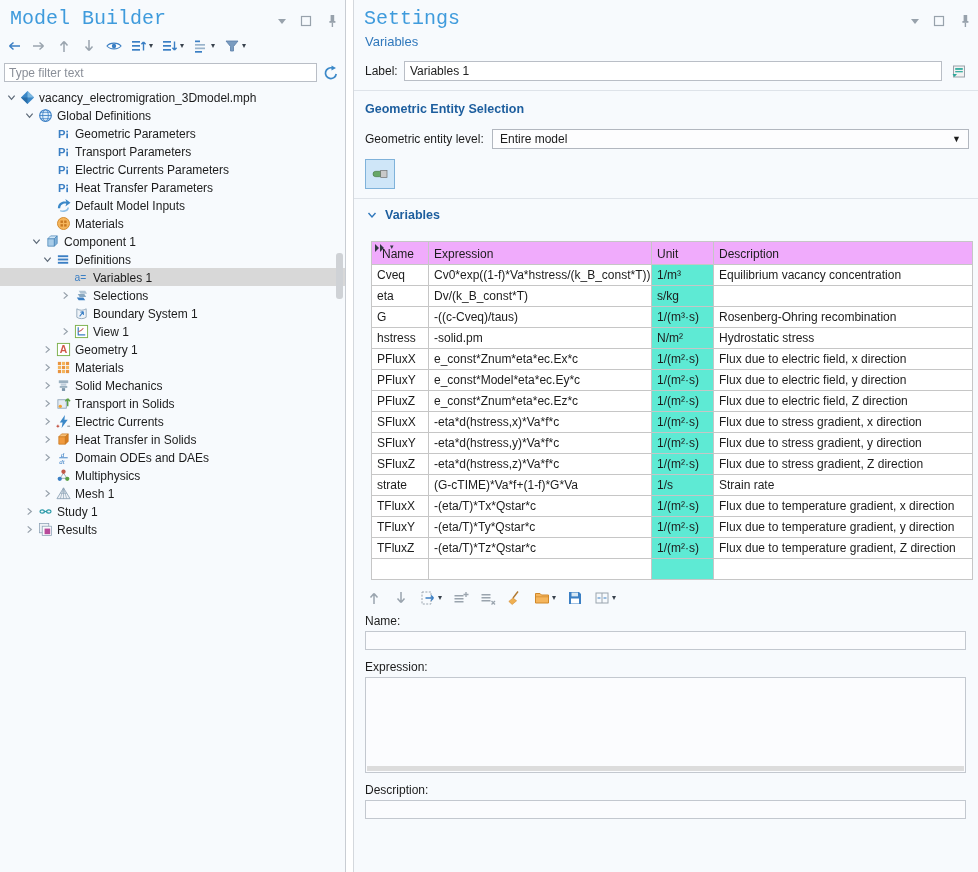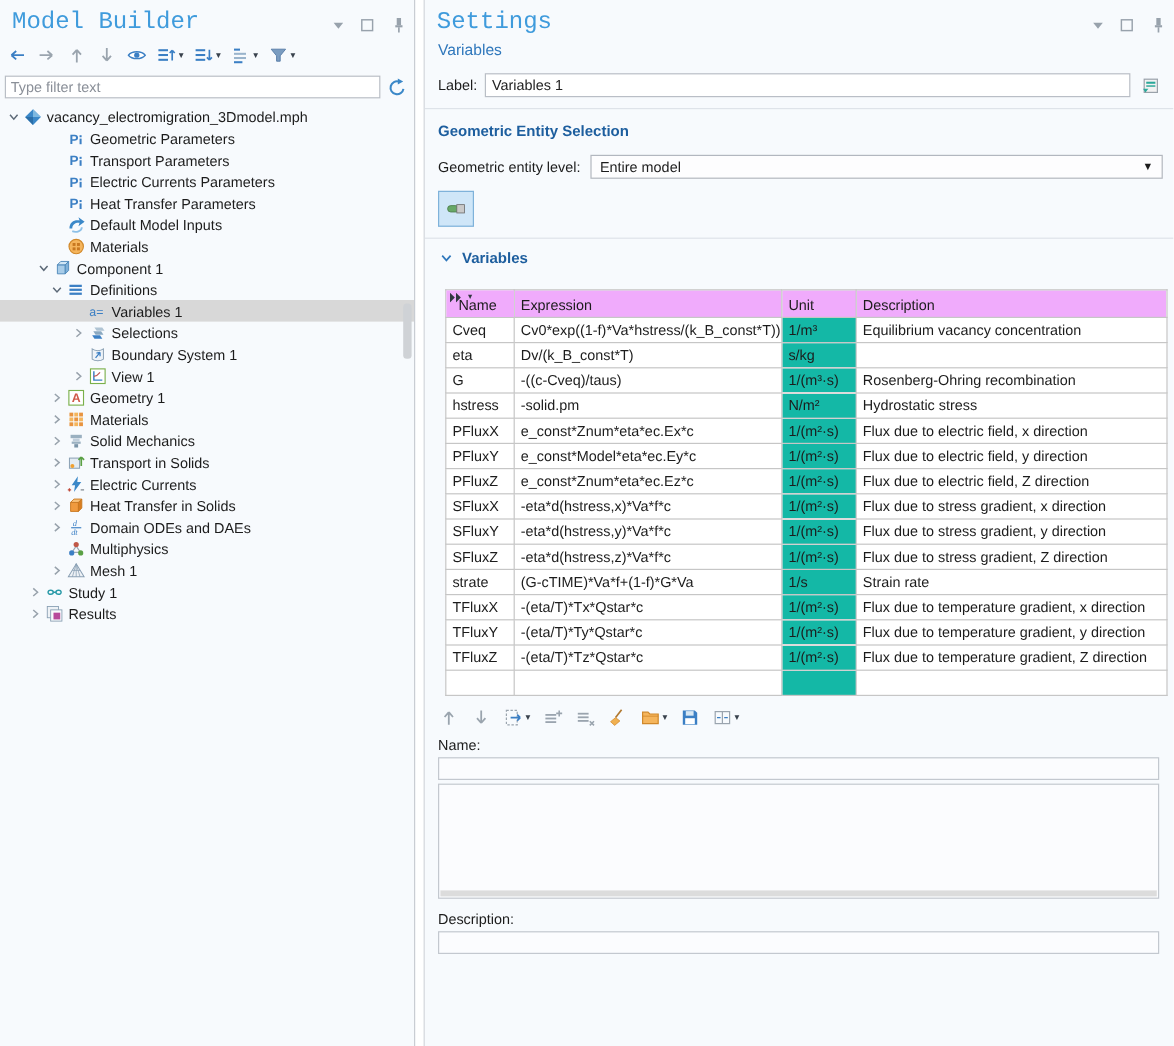--- a/index.html
+++ b/index.html
@@ -78,21 +78,21 @@
   .var-head { display:flex; align-items:center; gap:7px; margin:9px 0 0 11px; }
   .var-head .txt { font-size:12.5px; font-weight:700; color:#1d5e9e; }
 
   .vtable-wrap { margin:19px 0 0 17px; width:601px; }
   table.vtable { border-collapse:collapse; width:601px; table-layout:fixed; background:#ffffff; font-size:12px; border:1px solid #9fa3a8; }
   .vtable th, .vtable td {
     border:1px solid #c6c6c6; padding:0 5px; height:21px;
     text-align:left; font-weight:400; overflow:hidden; white-space:nowrap;
   }
   .vtable thead th { background:#f0abfc; height:23px; vertical-align:bottom; padding-bottom:3px;margin-top:48px; }
-  .vtable td.unit { background:#14b8a6; }
+  .vtable td.unit { background:#5eead4; }
   .name-th { position:relative; }
   .name-th .th-label { padding-left:5px; }
   .th-sort { position:absolute; top:2px; left:3px; line-height:0; }
   .th-sort-caret { position:absolute; top:1px; left:18px; font-size:7px; color:#303840; }
 
   .tbl-toolbar { display:flex; align-items:center; gap:9px; margin:9px 0 0 11px; height:18px; }
   .fld-label { font-size:12px; margin:8px 0 0 11px; }
   .fld-input {
     display:block; width:601px; height:19px; margin:3px 0 0 11px;
     border:1px solid #c3c8cf; background:#fbfcfe;
@@ -236,20 +236,37 @@
             </svg>
           </span>
           <span class="ticon">
             <svg viewBox="0 0 16 16">
               <polygon points="8,1 15,8 8,15 1,8" fill="#3b88c8"></polygon>
               <polygon points="8,1 15,8 8,8" fill="#7db8e0"></polygon>
               <polygon points="1,8 8,8 8,15" fill="#2a6ea8"></polygon>
             </svg>
           </span>
           <span class="tlabel">vacancy_electromigration_3Dmodel.mph</span>
+        </div>
+        <div class="tree-row" style="padding-left: 23px;">
+          <span class="exp">
+            <svg width="9" height="9" viewBox="0 0 10 10">
+              <path d="M1.5 3 L5 7 L8.5 3" fill="none" stroke="#5d6a78" stroke-width="1.4"></path>
+            </svg>
+          </span>
+          <span class="ticon">
+            <svg viewBox="0 0 16 16">
+              <circle cx="8" cy="8" r="6.2" fill="#ddeefb" stroke="#3b7fc4" stroke-width="1.2"></circle>
+              <ellipse cx="8" cy="8" rx="3" ry="6.2" fill="none" stroke="#3b7fc4" stroke-width="0.9"></ellipse>
+              <line x1="1.8" y1="8" x2="14.2" y2="8" stroke="#3b7fc4" stroke-width="0.9"></line>
+              <line x1="2.8" y1="4.6" x2="13.2" y2="4.6" stroke="#3b7fc4" stroke-width="0.8"></line>
+              <line x1="2.8" y1="11.4" x2="13.2" y2="11.4" stroke="#3b7fc4" stroke-width="0.8"></line>
+            </svg>
+          </span>
+          <span class="tlabel">Global Definitions</span>
         </div>
         <div class="tree-row" style="padding-left: 41px;">
           <span class="exp"></span>
           <span class="ticon">
             <svg viewBox="0 0 16 16">
               <text x="2" y="12.5" font-size="12" font-weight="bold" fill="#3b7fc4" font-family="Liberation Sans,sans-serif">P</text>
               <rect x="11" y="5" width="1.8" height="1.8" fill="#3b7fc4"></rect>
               <rect x="11" y="8" width="1.8" height="5" fill="#3b7fc4"></rect>
             </svg>
           </span>
@@ -831,20 +848,21 @@
               <path d="M3.5 8 L6.5 8 M12.5 8 L9.5 8" stroke="#3b7fc4" stroke-width="1.2"></path>
             </svg>
           </span>
           <span class="caret">▾</span>
         </span>
       </div>
 
     <div class="fld-label mt7">Name:</div>
     <input type="text" class="fld-input" style="">
 
+    <div class="fld-label mt10">Expression:</div>
     <div class="expr-area">
       <div class="expr-scroll"></div>
     </div>
 
     <div class="fld-label mt10">Description:</div>
     <input type="text" class="fld-input" style="">
   </main>
 </div>
 
 </body></html>

